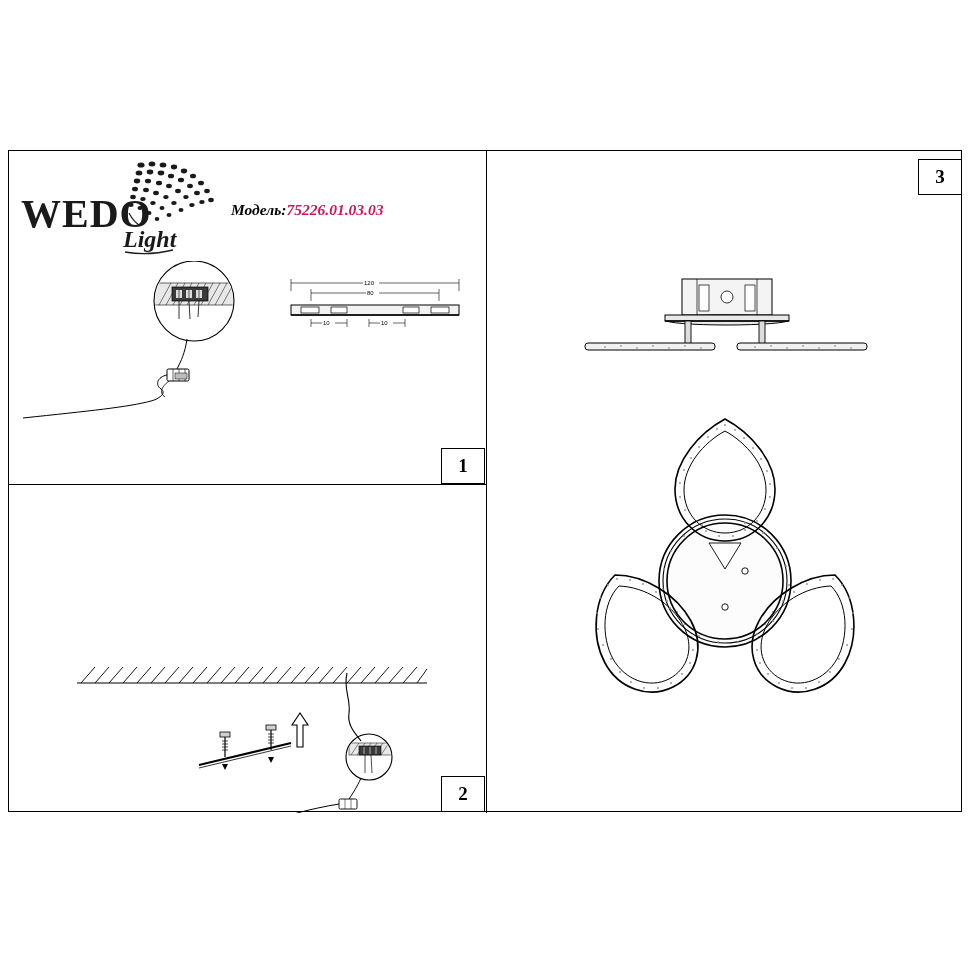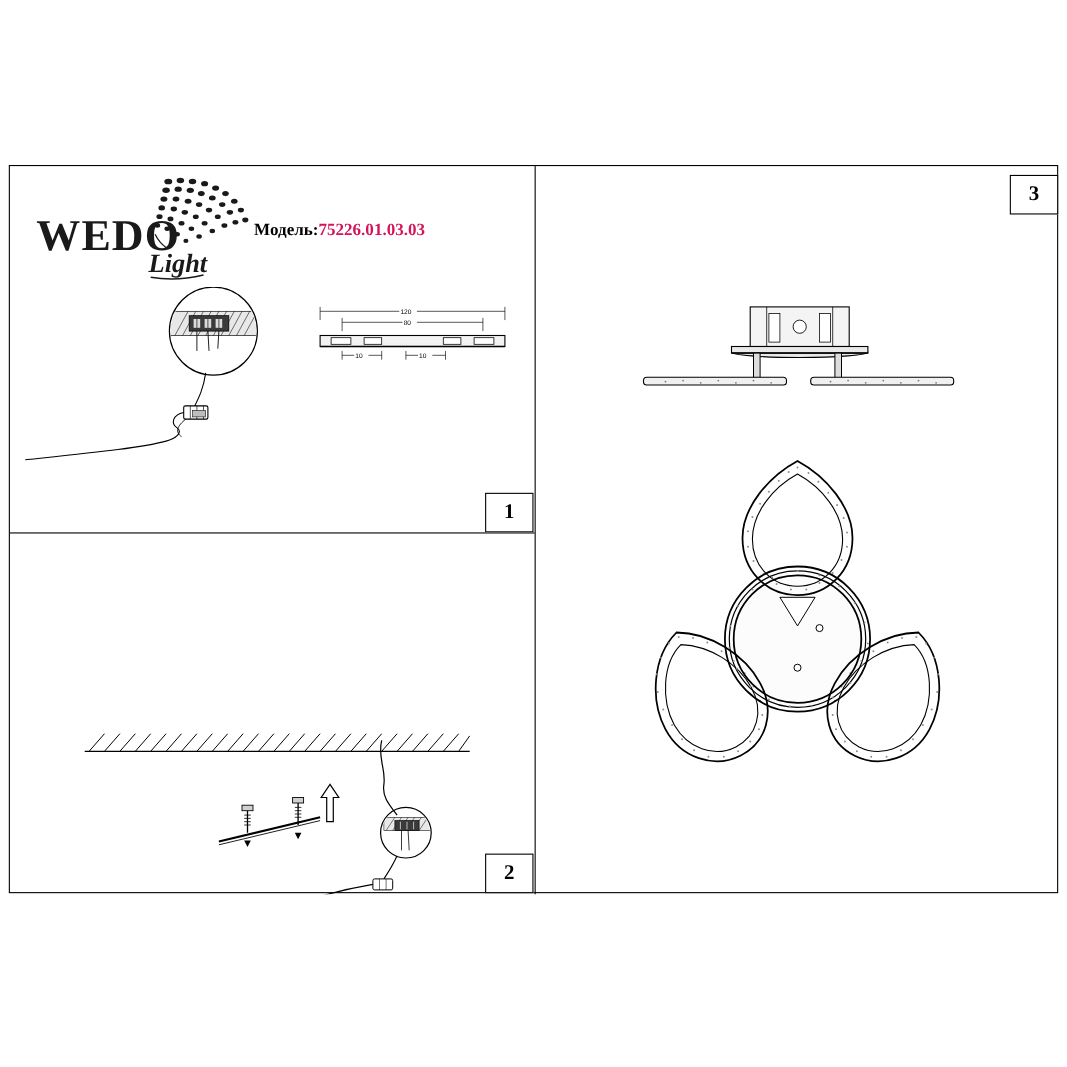--- a/index.html
+++ b/index.html
@@ -52,33 +52,34 @@
     justify-content: center;
     background: #fff;
     font-family: "Liberation Serif", serif;
   }
   #step1-badge { left: 432px; top: 297px; }
   #step2-badge { left: 432px; top: 625px; }
   #step3-badge { left: 909px; top: 8px;  }
 
   .logo-wrap {
     position: absolute;
-    left: 16px;
+    left: 4px;
     top: 4px;
     width: 218px;
     height: 110px;
   }
   .model-text {
     position: absolute;
     left: 222px;
     top: 50px;
     font-size: 15.5px;
     font-weight: bold;
     font-family: "Liberation Serif", serif;
     white-space: nowrap;
+    font-style: italic;
   }
   .model-text .code { color: #d4145a; }
   .panel { position: absolute; }
   svg { display: block; }
   .dimtext {
     font-family: "Liberation Sans", sans-serif;
     font-size: 6px;
     fill: #000;
   }
 </style>

